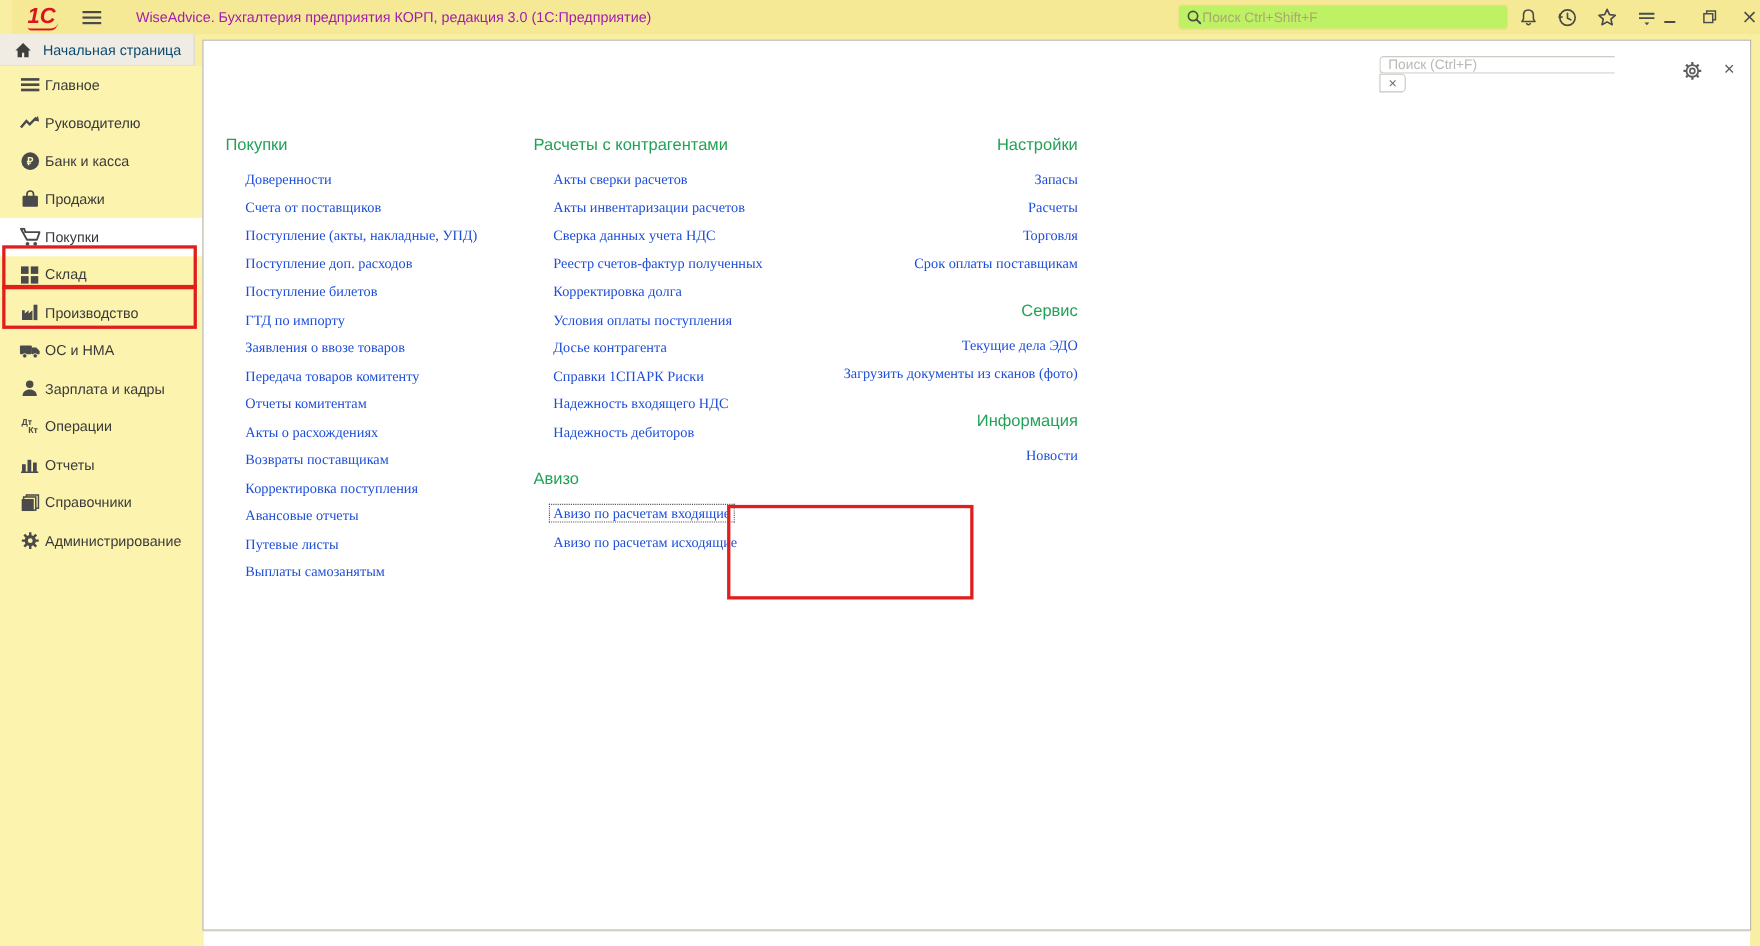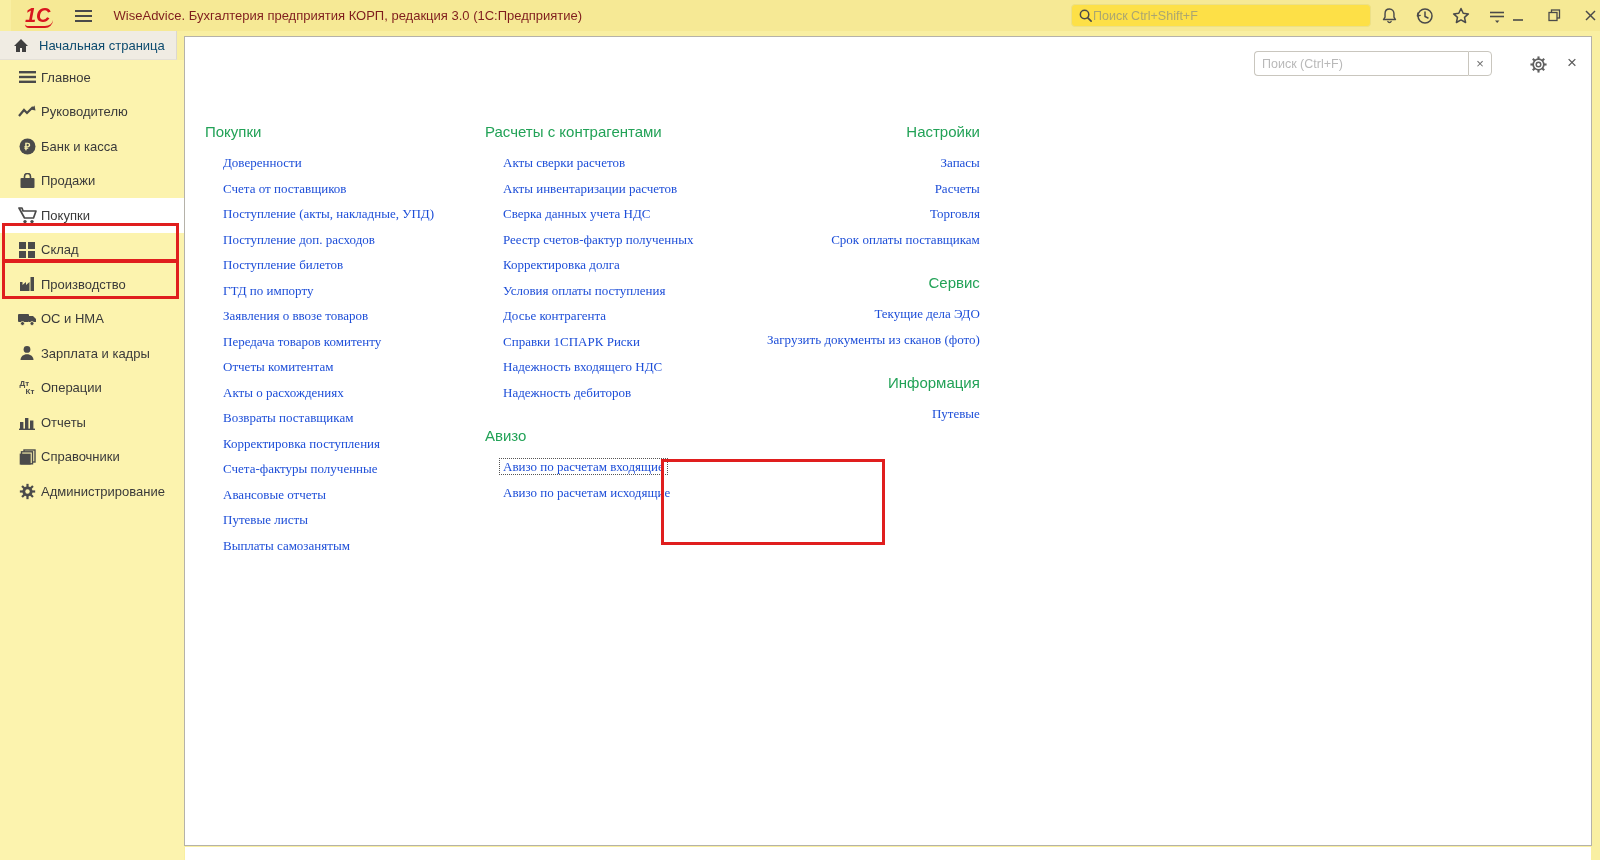--- a/index.html
+++ b/index.html
@@ -15,24 +15,24 @@
     position:absolute; left:11px; top:0; width:1600px; height:31px;
     background:#f6e995; display:flex; align-items:center;
   }
   .logo-1c {
     margin-left:14px; font-size:20px; font-weight:bold; font-style:italic;
     color:#d8161f; line-height:22px; border-bottom:2px solid #d8161f;
     border-radius:0 0 8px 4px; padding:0 2px 0 0;
   }
   .burger { margin-left:22px; display:inline-flex; flex-direction:column; gap:3px; cursor:pointer; }
   .burger i { display:block; width:17px; height:2px; background:#4a4a4a; }
-  .app-title { margin-left:22px; font-size:13px; color:#7f1d1d; white-space:nowrap; }
+  .app-title { margin-left:32px; font-size:13px; color:#a21caf; white-space:nowrap; }
   .tb-search {
     position:absolute; left:1060px; top:4px; width:300px; height:23px;
-    background:#fde047; border:1px solid #ece087; border-radius:4px;
+    background:#bef264; border:1px solid #ece087; border-radius:4px;
     display:flex; align-items:center; padding:0 6px;
   }
   .tb-search input {
     border:none; outline:none; background:transparent; flex:1;
     font-family:"Liberation Sans", sans-serif; font-size:12.5px; color:#4a4a4a;
   }
   .tb-search input::placeholder { color:#aba671; }
   .tb-icons { position:absolute; left:1366px; top:0; height:31px; display:flex; align-items:center; gap:12px; }
   .tb-ic { width:24px; height:24px; display:flex; align-items:center; justify-content:center; cursor:pointer; }
   .win-btns { position:absolute; left:1496px; top:0; height:31px; display:flex; align-items:center; gap:14px; }
@@ -53,21 +53,21 @@
   .sb-label { margin-left:4px; font-size:13px; color:#3a3a3a; white-space:nowrap; }
   .dtkt { font-size:8px; font-weight:bold; color:#4a4a4a; line-height:8px; text-align:left; }
   .dtkt .kt { margin-left:6px; }
   
   .panel {
     position:absolute; left:184px; top:36px; width:1408px; height:810px;
     background:#ffffff; border:1px solid #b5b2a9;
   }
   .bottom-strip { position:absolute; left:185px; top:847px; width:1406px; height:13px; background:#fff; }
   .panel-search {
-    position:absolute; left:1069px; top:14px; height:25px; display:flex;
+    position:absolute; left:1069px; top:14px; height:25px; display:flex;flex-direction:column;
   }
   .panel-search input {
     width:214px; height:25px; border:1px solid #c9c6be; border-right:none;
     border-radius:4px 0 0 4px; padding:0 7px; font-family:"Liberation Sans", sans-serif;
     font-size:12.5px; color:#444; outline:none;
   }
   .panel-search input::placeholder { color:#b9b9b9; }
   .ps-clear {
     width:24px; height:25px; border:1px solid #c9c6be; border-radius:0 4px 4px 0;
     display:flex; align-items:center; justify-content:center; color:#6d6d6d;
@@ -350,21 +350,20 @@
       <li class="menu-item">Поступление (акты, накладные, УПД)</li>
       <li class="menu-item">Поступление доп. расходов</li>
       <li class="menu-item">Поступление билетов</li>
       <li class="menu-item">ГТД по импорту</li>
       <li class="menu-item">Заявления о ввозе товаров</li>
       <li class="menu-item">Передача товаров комитенту</li>
       <li class="menu-item">Отчеты комитентам</li>
       <li class="menu-item">Акты о расхождениях</li>
       <li class="menu-item">Возвраты поставщикам</li>
       <li class="menu-item">Корректировка поступления</li>
-      <li class="menu-item">Счета-фактуры полученные</li>
       <li class="menu-item">Авансовые отчеты</li>
       <li class="menu-item">Путевые листы</li>
       <li class="menu-item">Выплаты самозанятым</li>
     </ul>
   </div>
 
   <div class="col col-2">
     <h2 class="section-title">Расчеты с контрагентами</h2>
     <ul class="menu-list">
       <li class="menu-item">Акты сверки расчетов</li>
@@ -396,20 +395,20 @@
     </ul>
 
     <h2 class="section-title section-gap">Сервис</h2>
     <ul class="menu-list">
       <li class="menu-item">Текущие дела ЭДО</li>
       <li class="menu-item">Загрузить документы из сканов (фото)</li>
     </ul>
 
     <h2 class="section-title section-gap">Информация</h2>
     <ul class="menu-list">
-      <li class="menu-item">Путевые</li>
+      <li class="menu-item">Новости</li>
     </ul>
   </div>
 
   <div class="red-box rb-avizo"></div>
 </div>
 
 <div class="bottom-strip"></div>
 
 </body></html>

